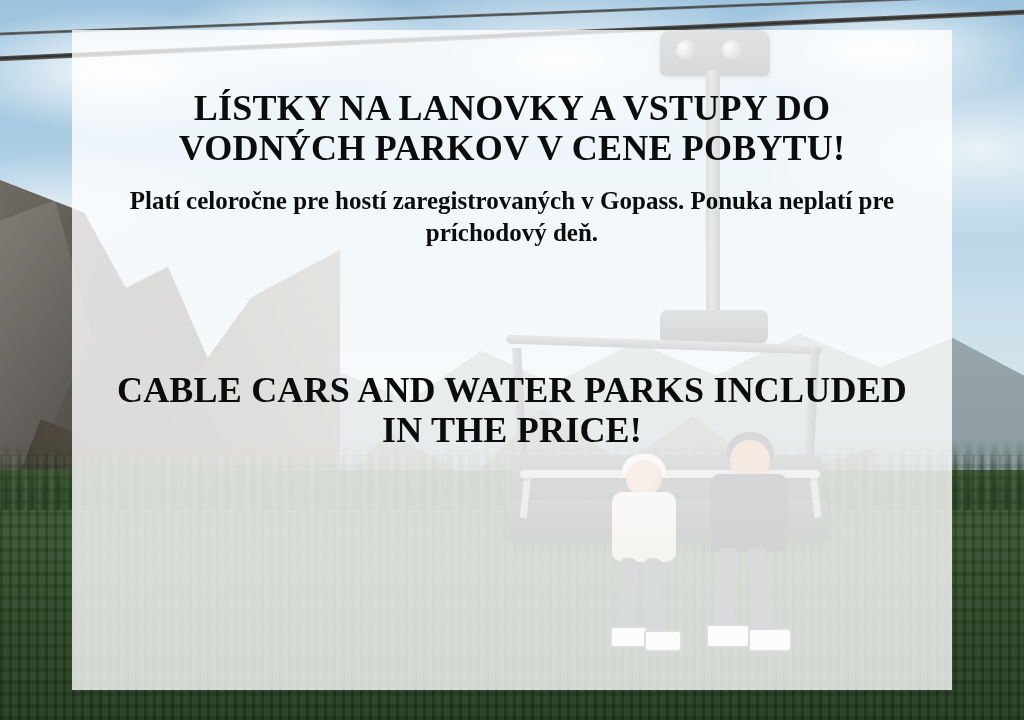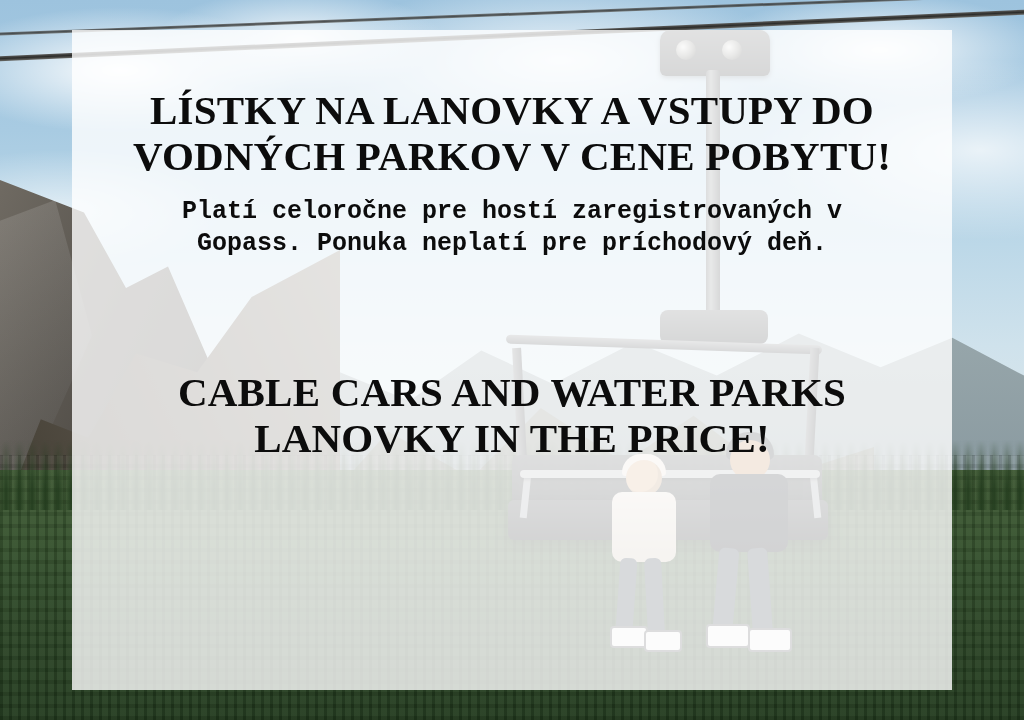--- a/index.html
+++ b/index.html
@@ -222,27 +222,27 @@
     left: 0; right: 0; top: 0;
     padding: 0 40px;
     box-sizing: border-box;
     text-align: center;
     color: #0c0c0c;
   }
 
   .headline {
     font-family: "Liberation Serif", serif;
     font-weight: bold;
-    font-size: 41px;
+    font-size: 36px;
     line-height: 1.12;
     letter-spacing: 0.2px;
     margin: 0;
   }
   .subline {
-    font-family: Liberation Mono, monospace;
+    font-family: Liberation Serif, serif;
     font-weight: bold;
     font-size: 25px;
     line-height: 1.28;
     margin: 17px;
     text-align: center;
   }
 
   #block-sk { top: 58px; }
   #block-sk .subline { margin-top: 16px; }
 
@@ -300,17 +300,17 @@
   </div>
 
   <div id="panel">
 
     <div class="text-stack" id="block-sk">
       <h1 class="headline">LÍSTKY NA LANOVKY A VSTUPY DO VODNÝCH PARKOV V CENE POBYTU!</h1>
       <p class="subline">Platí celoročne pre hostí zaregistrovaných v Gopass. Ponuka neplatí pre príchodový deň.</p>
     </div>
 
     <div class="text-stack" id="block-en">
-      <h2 class="headline">CABLE CARS AND WATER PARKS LANOVKY IN THE PRICE!</h2>
+      <h2 class="headline">CABLE CARS AND WATER PARKS INCLUDED IN THE PRICE!</h2>
     </div>
 
   </div>
 </div>
 
 </body></html>

